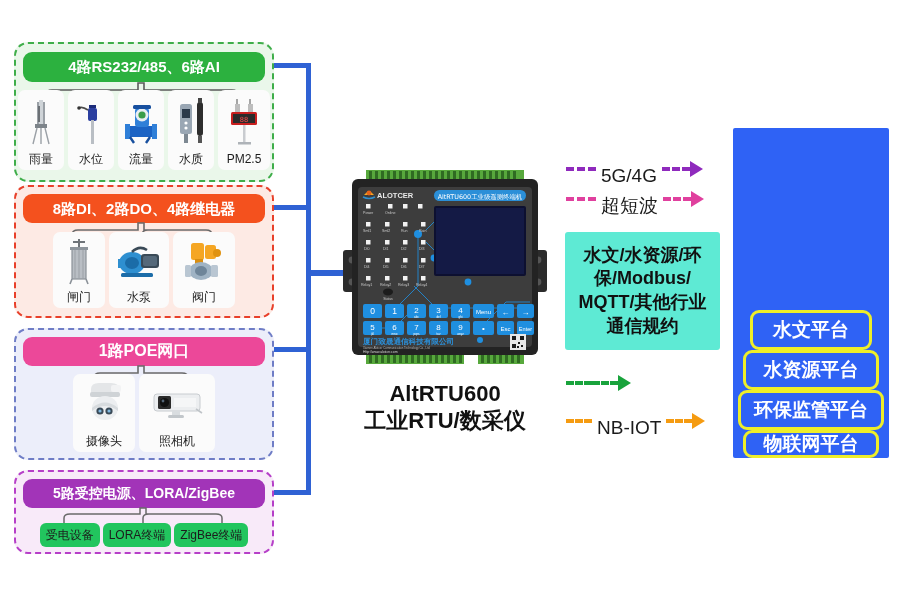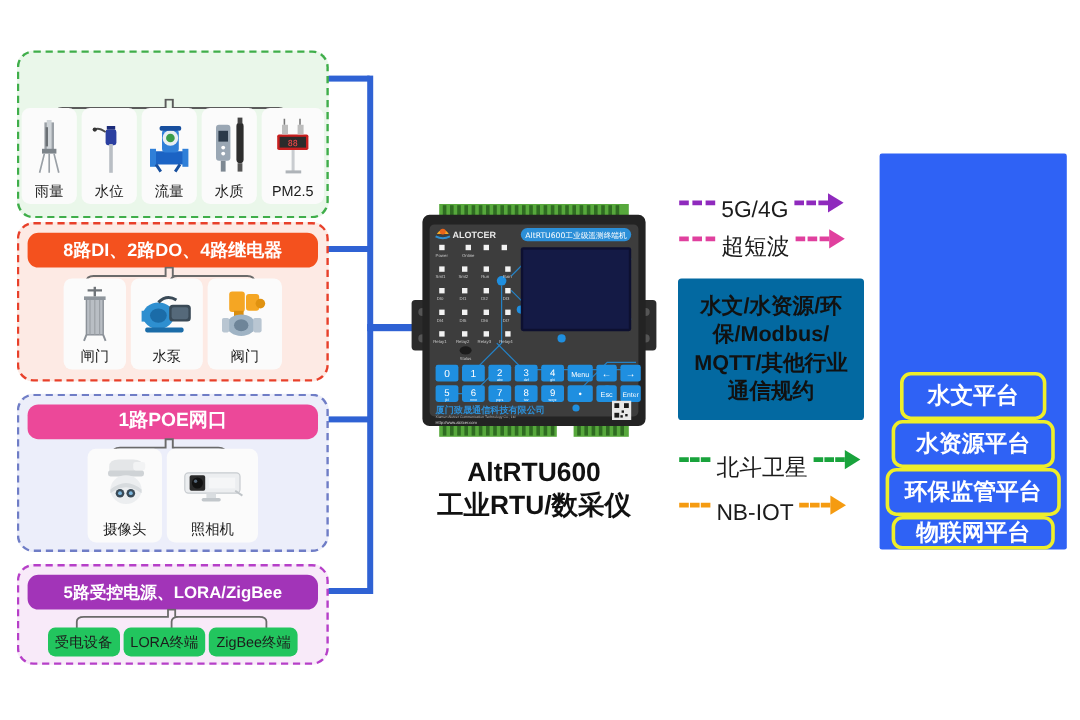--- a/index.html
+++ b/index.html
@@ -45,21 +45,21 @@
     font-size:22px;line-height:1.22;white-space:nowrap;
   }
 
   
   .proto{position:absolute;display:flex;align-items:center;}
   .proto .lbl{font-size:19px;color:#1b1b1b;white-space:nowrap;padding:0 5px;margin-top:13px;}
   .dashseg{height:0;border-top-width:4px;border-top-style:dashed;}
   .arrowhead{width:0;height:0;border-top:8px solid transparent;border-bottom:8px solid transparent;}
 
   .proto-box{
-    position:absolute;background:#0369a1;border-radius:3px;
+    position:absolute;background:#5eead4;border-radius:3px;
     display:flex;align-items:center;justify-content:center;text-align:center;
     font-weight:bold;font-size:18px;color:#111;line-height:1.32;
     padding:6px 4px;box-sizing:border-box;
   }
 
   
   .platforms{position:absolute;background:#2f62f5;border-radius:2px;
     display:flex;flex-direction:column;align-items:center;justify-content:flex-end;}
   .plat{
     border:3px solid #eeee2a;border-radius:9px;color:#fff;font-weight:bold;
@@ -73,20 +73,23 @@
 <div class="stage">
 
   <div class="bus" style="left:306px;top:63px;width:5px;height:432px;"></div>
   <div class="bus" style="left:248px;top:63px;width:60px;height:5px;"></div>
   <div class="bus" style="left:248px;top:205px;width:60px;height:5px;"></div>
   <div class="bus" style="left:248px;top:347px;width:60px;height:5px;"></div>
   <div class="bus" style="left:248px;top:490px;width:60px;height:5px;"></div>
   <div class="bus" style="left:306px;top:270px;width:40px;height:6px;"></div>
 
   <div class="group" style="left:14px;top:42px;width:260px;height:140px;background:#eaf7ea;border:2px dashed #3fae4a;">
+  </div>
+  <div class="group-hdr" style="left:144px;top:52px;width:242px;height:30px;background:#2cb13f;font-size:15px;">
+    <span>4路RS232/485、6路AI</span>
   </div>
 
   <svg class="brace" style="left:22px;top:82px;" width="244" height="22" viewBox="0 0 244 22">
     <path d="M24 21 L24 13 Q24 8 30 8 L116 8 L116 1 L122 1 L122 8 L210 8 Q216 8 216 13 L216 21
              M72 21 L72 13 Q72 8 78 8 M166 21 L166 13 Q166 8 160 8" fill="none" stroke="#5a5a5a" stroke-width="1.6" stroke-linecap="round"></path>
   </svg>
   <div class="items" style="left:18px;top:88px;width:252px;height:82px;">
 
     <div class="item" style="width:46px;height:80px;">
       <div class="art">
@@ -510,21 +513,20 @@
     <div>
       <div>水文/水资源/环</div>
       <div>保/Modbus/</div>
       <div>MQTT/其他行业</div>
       <div>通信规约</div>
     </div>
   </div>
 
   <div class="proto" style="left:566px;top:372px;width:170px;height:22px;">
     <div class="dashseg" style="width:26px;border-top-color:#19a33c;"></div>
-    <div class="lbl">北斗卫星</div>
     <div class="dashseg" style="width:26px;border-top-color:#19a33c;"></div>
     <div class="arrowhead" style="border-left:13px solid #19a33c;"></div>
   </div>
   <div class="proto" style="left:566px;top:410px;width:170px;height:22px;">
     <div class="dashseg" style="width:26px;border-top-color:#f59b11;"></div>
     <div class="lbl">NB-IOT</div>
     <div class="dashseg" style="width:26px;border-top-color:#f59b11;"></div>
     <div class="arrowhead" style="border-left:13px solid #f59b11;"></div>
   </div>
 

